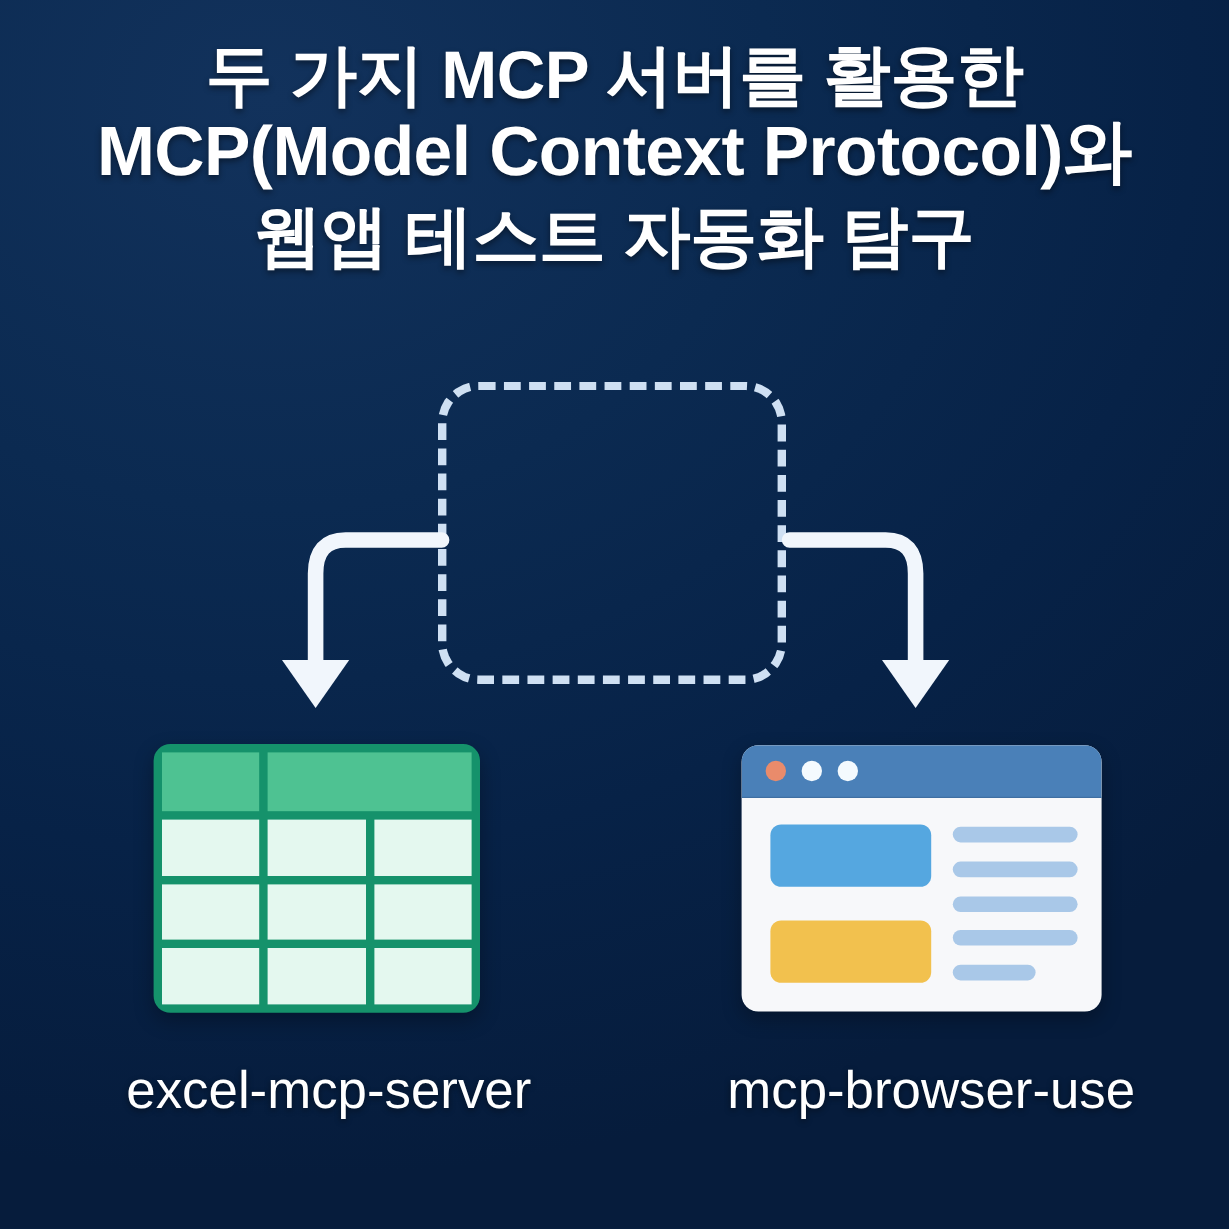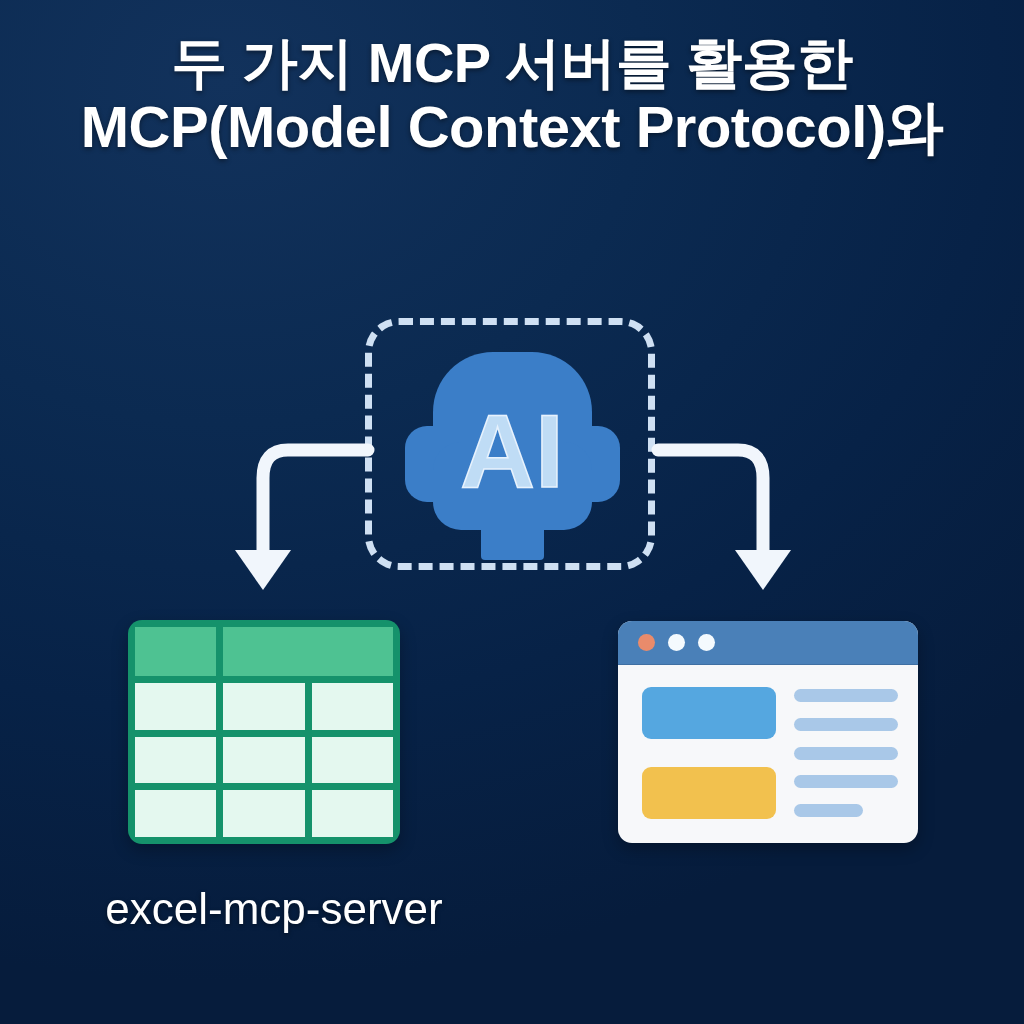--- a/index.html
+++ b/index.html
@@ -152,39 +152,25 @@
   .caption-right { left: 540px; top: 884px; width: 472px; }
 </style>
 </head>
 <body>
 
 <div id="canvas">
 
   <div class="title-block">
     <div class="title-line l2">두 가지 MCP 서버를 활용한</div>
     <div class="title-line l1">MCP(Model Context Protocol)와</div>
+    <div class="title-line l3">웹앱 테스트 자동화 탐구</div>
   </div>
 
   <div class="dashed-box"></div>
 
-  <div class="ai-head-wrap">
-    <svg class="ai-head-svg" width="215" height="208" viewBox="0 0 215 208">
-
-      <rect x="0" y="74" width="50" height="76" rx="22" fill="#3b7ec8"></rect>
-
-      <rect x="165" y="74" width="50" height="76" rx="22" fill="#3b7ec8"></rect>
-
-      <rect x="76" y="140" width="63" height="68" rx="4" fill="#3b7ec8"></rect>
-
-      <rect x="28" y="0" width="159" height="178" rx="60" fill="#3b7ec8"></rect>
-      <rect x="28" y="90" width="159" height="88" rx="28" fill="#3b7ec8"></rect>
-
-      <text x="107" y="135" text-anchor="middle" font-family="Liberation Sans, sans-serif" font-size="104" font-weight="700" fill="#bfdcf5" stroke="#e7f2fd" stroke-width="1.5">AI</text>
-    </svg>
-  </div>
 
   <svg class="arrow-svg arrow-left" width="150" height="165" viewBox="0 0 150 165">
     <path d="M 140 12 L 60 12 Q 35 12 35 40 L 35 118" fill="none" stroke="#f1f6fc" stroke-width="13" stroke-linecap="round" stroke-linejoin="round"></path>
     <path d="M 35 152 L 7 112 L 63 112 Z" fill="#f1f6fc"></path>
   </svg>
 
   <svg class="arrow-svg arrow-right" width="150" height="165" viewBox="0 0 150 165">
     <path d="M 10 12 L 90 12 Q 115 12 115 40 L 115 118" fill="none" stroke="#f1f6fc" stroke-width="13" stroke-linecap="round" stroke-linejoin="round"></path>
     <path d="M 115 152 L 87 112 L 143 112 Z" fill="#f1f6fc"></path>
   </svg>
@@ -221,14 +207,15 @@
         <div class="br-line"></div>
         <div class="br-line"></div>
         <div class="br-line"></div>
         <div class="br-line"></div>
         <div class="br-line short"></div>
       </div>
     </div>
   </div>
 
   <div class="caption caption-left">excel-mcp-server</div>
+  <div class="caption caption-right">mcp-browser-use</div>
 
 </div>
 
 </body></html>

